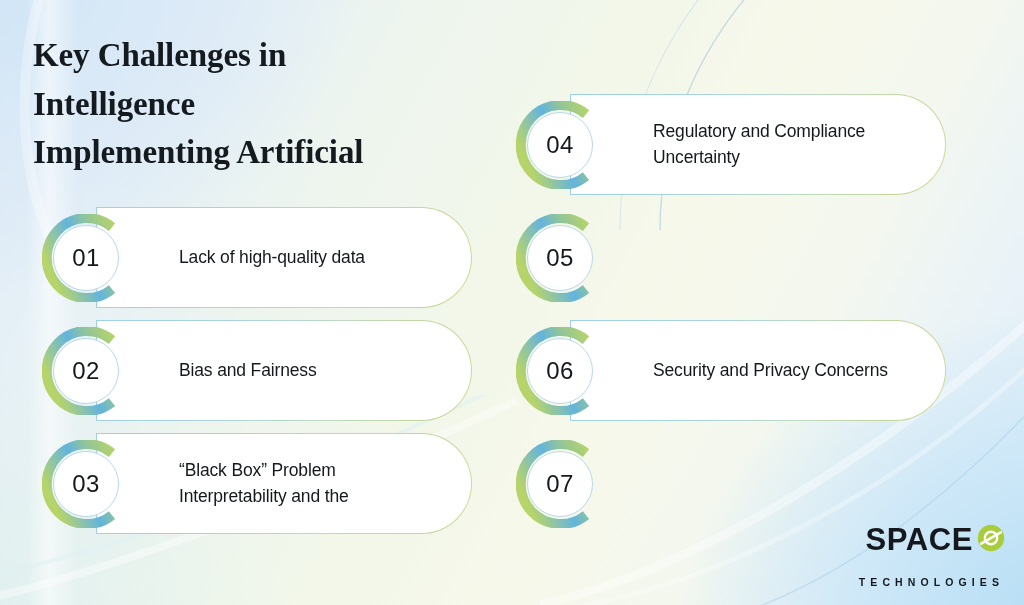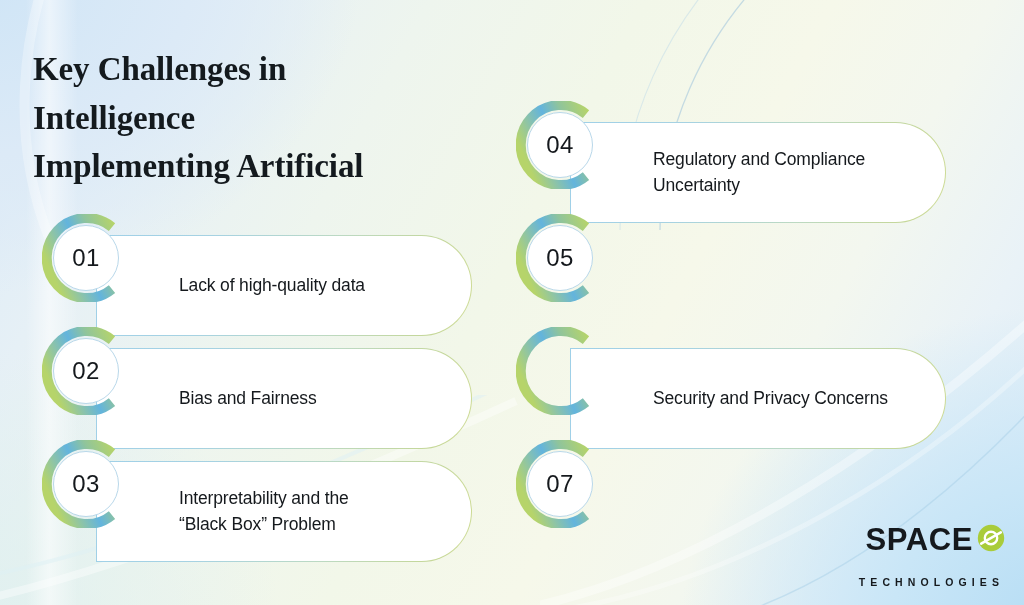--- a/index.html
+++ b/index.html
@@ -41,21 +41,21 @@
 
   
   .light-band{
     position:absolute; left:26px; top:0; width:52px; height:605px;
     background:linear-gradient(90deg, rgba(255,255,255,0) 0%, rgba(255,255,255,.55) 45%, rgba(255,255,255,0) 100%);
     pointer-events:none;
   }
 
   
   .title{
-    position:absolute; left:33px; top:45px; width:450px;
+    position:absolute; left:33px; top:31px; width:450px;
     font-family:"Liberation Serif", serif;
     font-size:33px; line-height:1.47;
     font-weight:700; color:#141a1e;
     letter-spacing:-0.1px;
   }
 
   
   .item{
     position:absolute;
     width:430px; height:101px;
@@ -94,21 +94,21 @@
     width:376px; height:101px;
     background:#ffffff;
     border-radius:0 52px 52px 0;
     border:1.2px solid transparent;
     background-image:
       linear-gradient(#ffffff,#ffffff),
       linear-gradient(102deg,#9fd0e8 0%, #a6d2e2 30%, #bcd9c2 62%, #c4d79a 88%, #cfdc94 100%);
     background-origin:border-box;
     background-clip:padding-box, border-box;
     z-index:1;
-    display:flex; align-items:center;margin-top:28px;
+    display:flex; align-items:center;
   }
   .card-text{
     padding-left:82px; padding-right:26px;
     font-size:17.5px; line-height:1.43;
     font-weight:400; color:#15191d;
     letter-spacing:-.15px;
   }
 
   
   .logo{
@@ -208,22 +208,22 @@
       </svg>
     </div>
     <div class="badge">
       <span class="badge-num">02</span>
     </div>
   </div>
 
   <div class="item left" style="top:433px;">
     <div class="card">
       <div class="card-text">
+        <div>“Black Box” Problem</div>
         <div>Interpretability and the</div>
-        <div>“Black Box” Problem</div>
       </div>
     </div>
     <div class="ring">
       <svg viewBox="0 0 88 88">
         <path d="M70 13 A 40 40 0 1 0 70 75" fill="none" stroke="url(#rg1)" stroke-width="10"></path>
       </svg>
     </div>
     <div class="badge">
       <span class="badge-num">03</span>
     </div>
@@ -260,20 +260,23 @@
   <div class="item right" style="top:320px;">
     <div class="card">
       <div class="card-text">
         <div>Security and Privacy Concerns</div>
       </div>
     </div>
     <div class="ring">
       <svg viewBox="0 0 88 88">
         <path d="M70 13 A 40 40 0 1 0 70 75" fill="none" stroke="url(#rg1)" stroke-width="10"></path>
       </svg>
+    </div>
+    <div class="badge">
+      <span class="badge-num">06</span>
     </div>
   </div>
 
   <div class="item right" style="top:433px;">
     <div class="ring">
       <svg viewBox="0 0 88 88">
         <path d="M70 13 A 40 40 0 1 0 70 75" fill="none" stroke="url(#rg1)" stroke-width="10"></path>
       </svg>
     </div>
     <div class="badge">

